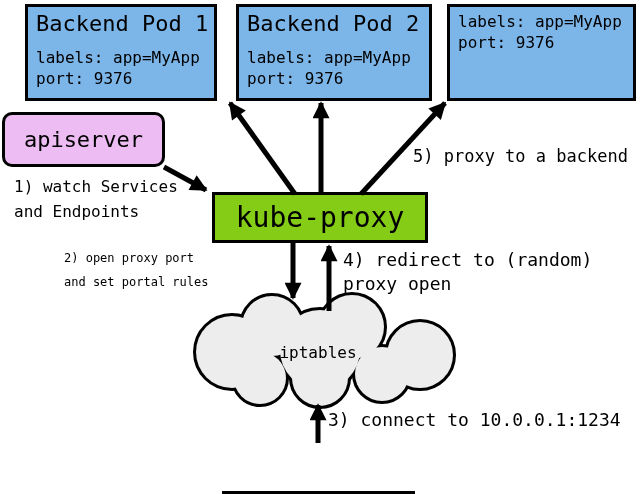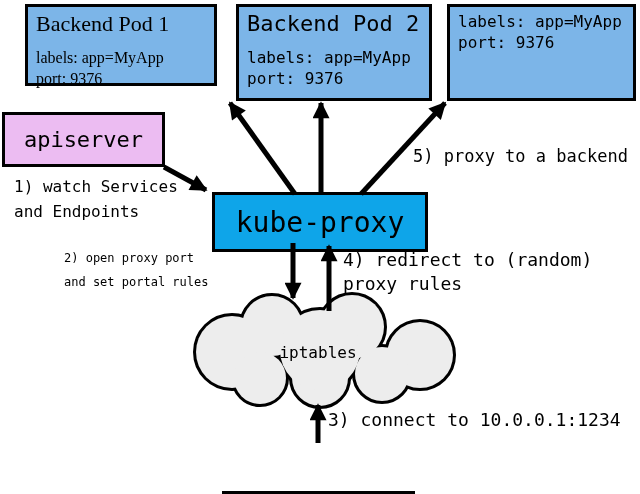--- a/index.html
+++ b/index.html
@@ -3,25 +3,25 @@
 <meta charset="utf-8">
 <style>
   html,body{margin:0;padding:0;background:#fff;}
   body{width:640px;height:494px;font-family:"DejaVu Sans Mono","Liberation Mono",monospace;color:#000;}
   #canvas{position:relative;width:640px;height:494px;overflow:hidden;background:#fff;}
   .box{position:absolute;border:3px solid #000;box-sizing:border-box;}
   .pod{background:#7CB5E8;padding:4px 0 0 8px;}
   .pod-title{font-size:22px;line-height:26px;margin-bottom:10px;white-space:nowrap;}
   .pod-line{font-size:16px;line-height:21px;white-space:nowrap;}
   .center{display:flex;align-items:center;justify-content:center;}
-  #pod1{left:25px;top:4px;width:192px;height:82px;font-family:Liberation Serif, serif;}
+  #pod1{left:25px;top:4px;width:192px;height:97px;}
   #pod2{left:236px;top:4px;width:196px;height:97px;}
   #pod3{left:447px;top:4px;width:189px;height:97px;}
-  #apiserver{left:2px;top:112px;width:163px;height:55px;background:#ECBCF2;font-size:22px;}
-  #kubeproxy{left:212px;top:192px;width:216px;height:60px;background:#0ea5e9;font-size:28px;text-align:center;}
+  #apiserver{left:2px;top:112px;width:163px;height:55px;background:#ECBCF2;font-size:22px;border-radius:10px;}
+  #kubeproxy{left:212px;top:192px;width:216px;height:51px;background:#84cc16;font-size:28px;text-align:center;}
   #client{left:222px;top:443px;width:193px;height:49px;background:#EFC884;font-size:25px;margin-top:48px;}
   .note{position:absolute;font-weight:normal;white-space:nowrap;}
   #note1{left:14px;top:174px;font-size:16px;line-height:25px;}
   #note2{left:64px;top:246px;font-size:12px;line-height:24px;}
   #note3{left:328px;top:409px;font-size:18px;}
   #note4{left:343px;top:248px;font-size:18px;line-height:24px;}
   #note5{left:413px;top:146px;font-size:17px;}
   svg.overlay{position:absolute;left:0;top:0;pointer-events:none;}
 </style>
 </head>
@@ -65,21 +65,21 @@
 
   <div class="note" id="note2">
     <div>2) open proxy port</div>
     <div>and set portal rules</div>
   </div>
 
   <div class="note" id="note3">3) connect to 10.0.0.1:1234</div>
 
   <div class="note" id="note4">
     <div>4) redirect to (random)</div>
-    <div>proxy rules</div>
+    <div>proxy open</div>
   </div>
 
   <div class="note" id="note5">5) proxy to a backend</div>
 
   <svg class="overlay" width="640" height="494" viewBox="0 0 640 494">
     <defs>
       <marker id="ah" viewBox="0 0 10 10" refX="9" refY="5" markerWidth="4" markerHeight="3.4" orient="auto">
         <path d="M0,0 L10,5 L0,10 z" fill="#000"></path>
       </marker>
     </defs>

